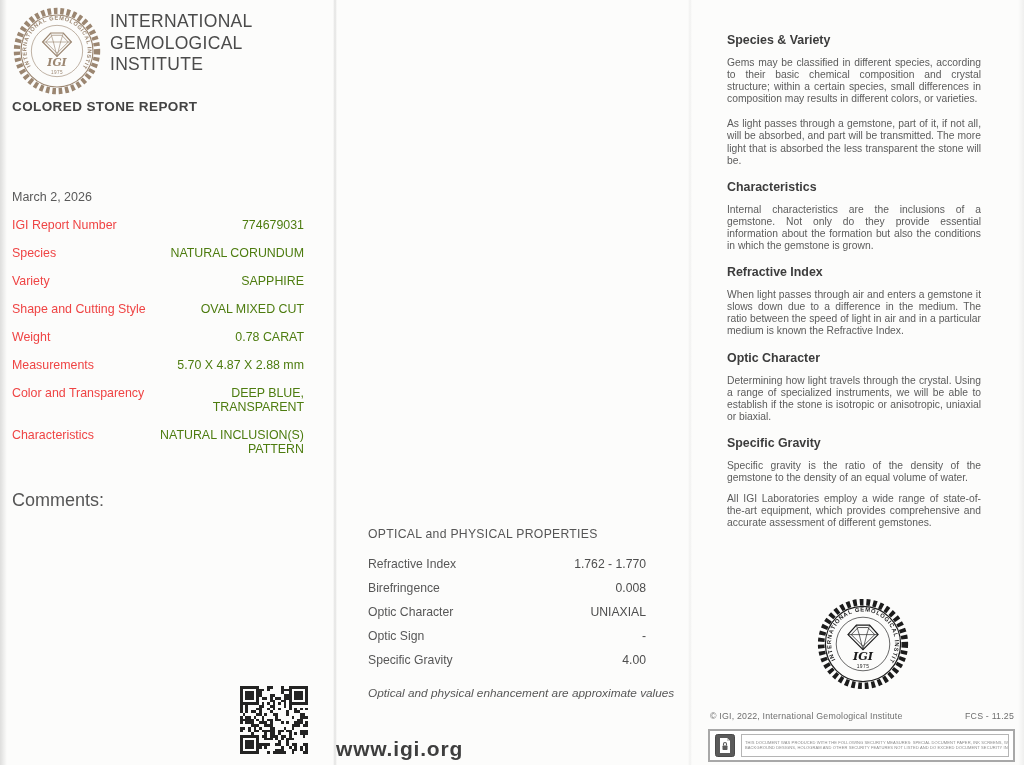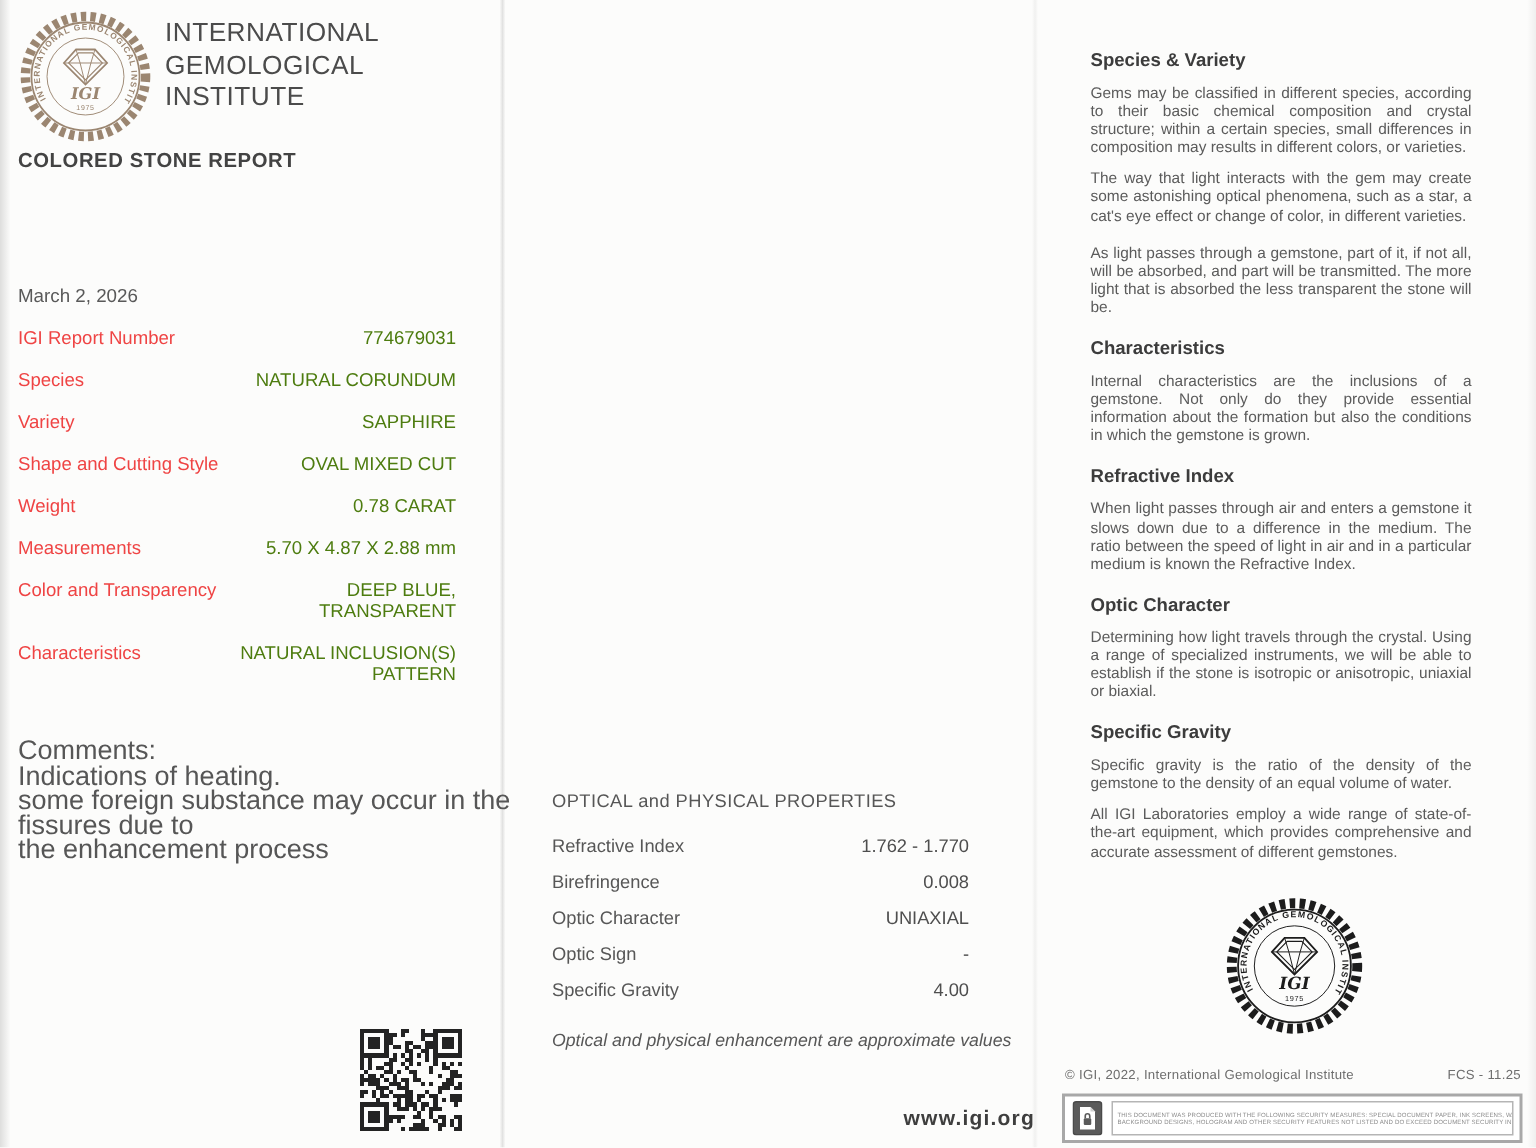--- a/index.html
+++ b/index.html
@@ -35,21 +35,21 @@
   .comments { left:12px; top:492px; width:332px; font-size:18px; line-height:16.5px; color:#565656; }
 
   .qr { left:240px; top:686px; width:68px; height:68px; }
 
   
   .props { left:368px; top:527px; width:278px; }
   .props-title { font-size:12.2px; color:#565656; letter-spacing:0.3px; margin-bottom:17px; }
   .prop-row { display:flex; justify-content:space-between; margin-bottom:11px; font-size:12.2px; line-height:13px; color:#575757; }
   .prop-value { color:#4e4e4e; text-align:right; }
   .props-note { left:368px; top:686px; font-style:italic; font-size:11.8px; color:#575757; }
-  .website { left:336px; top:737px; width:354px; text-align:right; font-weight:700; font-size:14px; letter-spacing:0.8px; color:#3e3e3e; }
+  .website { left:336px; top:737px; width:354px; text-align:left; font-weight:700; font-size:21px; letter-spacing:0.8px; color:#3e3e3e; }
 
   
   .glossary { left:727px; top:33px; width:254px; }
   .gl-section { margin-bottom:13px; }
   .gl-h { font-size:12.4px; font-weight:700; color:#3c3c3c; margin-bottom:10px; }
   .gl-p { font-size:10.3px; line-height:12.1px; color:#5b5b5b; text-align:justify; margin-bottom:9px; }
 
   
   .copyright-row { left:710px; top:711px; width:304px; display:flex; justify-content:space-between; font-size:8.8px; color:#6e6e6e; letter-spacing:0.2px; }
   .security-strip { left:708px; top:729px; width:307px; height:33px; border:2px solid #a8a8a8; background:#fff; display:flex; align-items:center; }
@@ -133,26 +133,20 @@
     </div>
     <div class="field-row">
       <span class="f-label">Characteristics</span>
       <span class="f-value">NATURAL INCLUSION(S)
 PATTERN</span>
     </div>
   </div>
 
 <div class="abs comments">
   <div>Comments:</div>
-  <div>
-
-  <div>Indications of heating.</div>
-      <div>some foreign substance may occur in the fissures due to</div>
-      <div>the enhancement process</div>
-    </div>
 </div>
 
 <div class="abs qr"><svg width="68" height="68" viewBox="0 0 25 25" shape-rendering="crispEdges">
       <g fill="#232323">
         <rect x="0" y="0" width="1" height="1"></rect>
         <rect x="1" y="0" width="1" height="1"></rect>
         <rect x="2" y="0" width="1" height="1"></rect>
         <rect x="3" y="0" width="1" height="1"></rect>
         <rect x="4" y="0" width="1" height="1"></rect>
         <rect x="5" y="0" width="1" height="1"></rect>
@@ -486,21 +480,20 @@
 <div class="abs props-note">Optical and physical enhancement are approximate values</div>
 <div class="abs website">www.igi.org</div>
 
 <div class="abs glossary">
 
 <section class="gl-section">
       <h3 class="gl-h">Species &amp; Variety</h3>
       <div>
 
       <p class="gl-p">Gems may be classified in different species, according to their basic chemical composition and crystal structure; within a certain species, small differences in composition may results in different colors, or varieties.</p>
-        <p class="gl-p">The way that light interacts with the gem may create some astonishing optical phenomena, such as a star, a cat's eye effect or change of color, in different varieties.</p>
       </div>
     </section>
     <section class="gl-section">
       <div>
 
       <p class="gl-p">As light passes through a gemstone, part of it, if not all, will be absorbed, and part will be transmitted. The more light that is absorbed the less transparent the stone will be.</p>
       </div>
     </section>
     <section class="gl-section">
       <h3 class="gl-h">Characteristics</h3>

